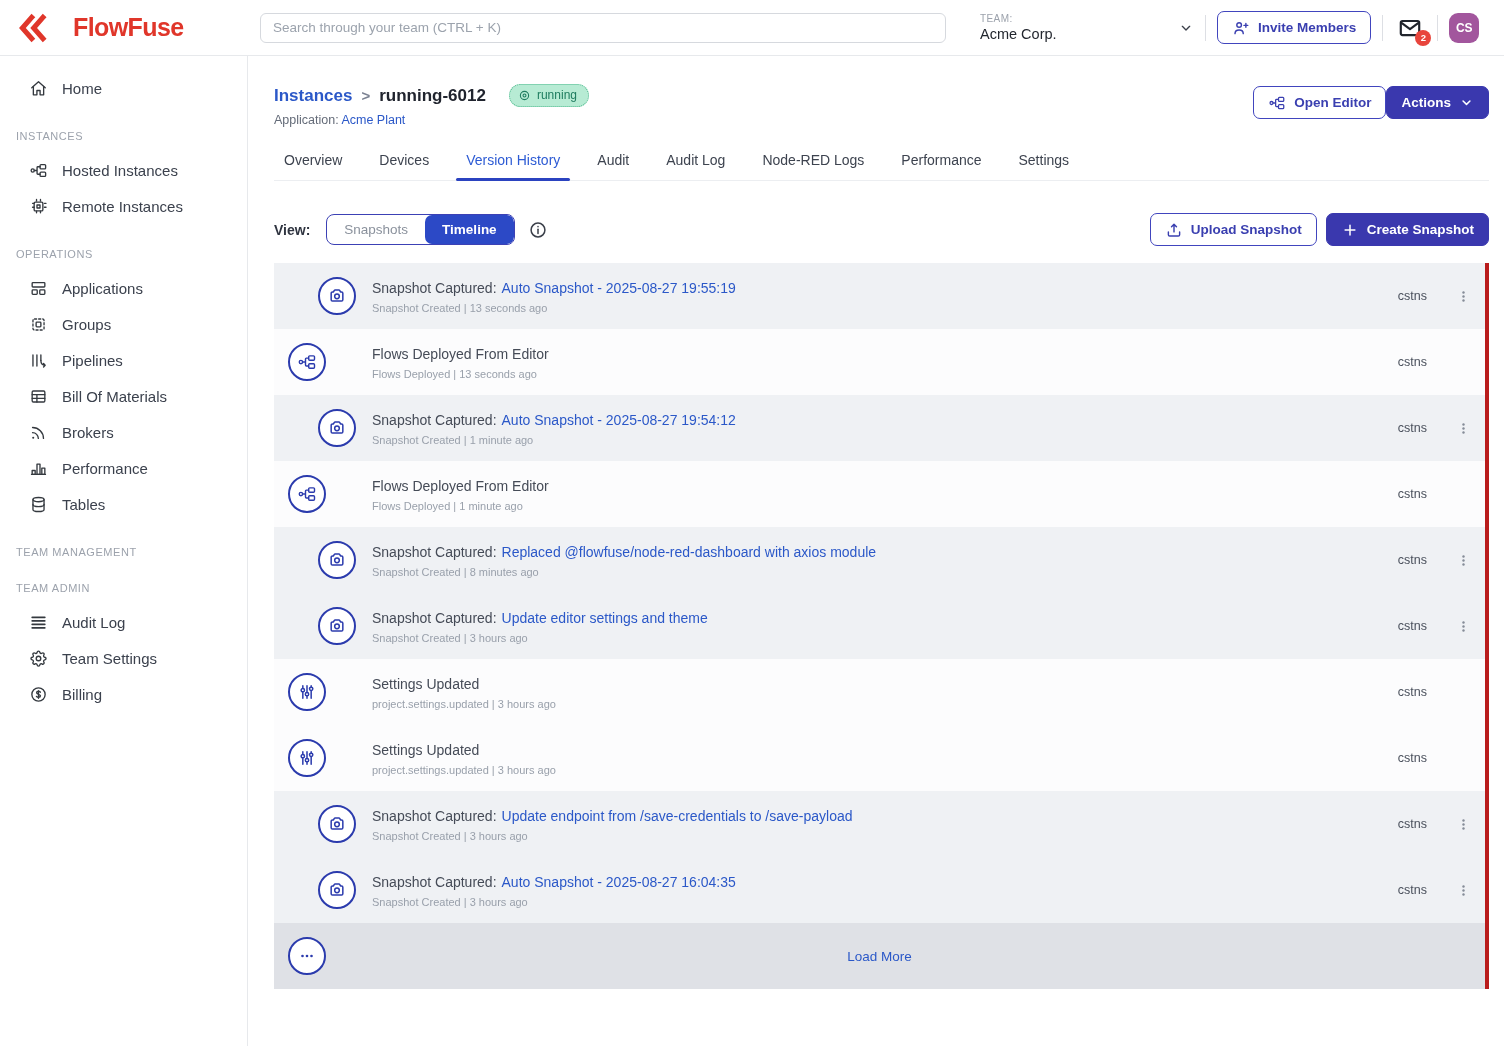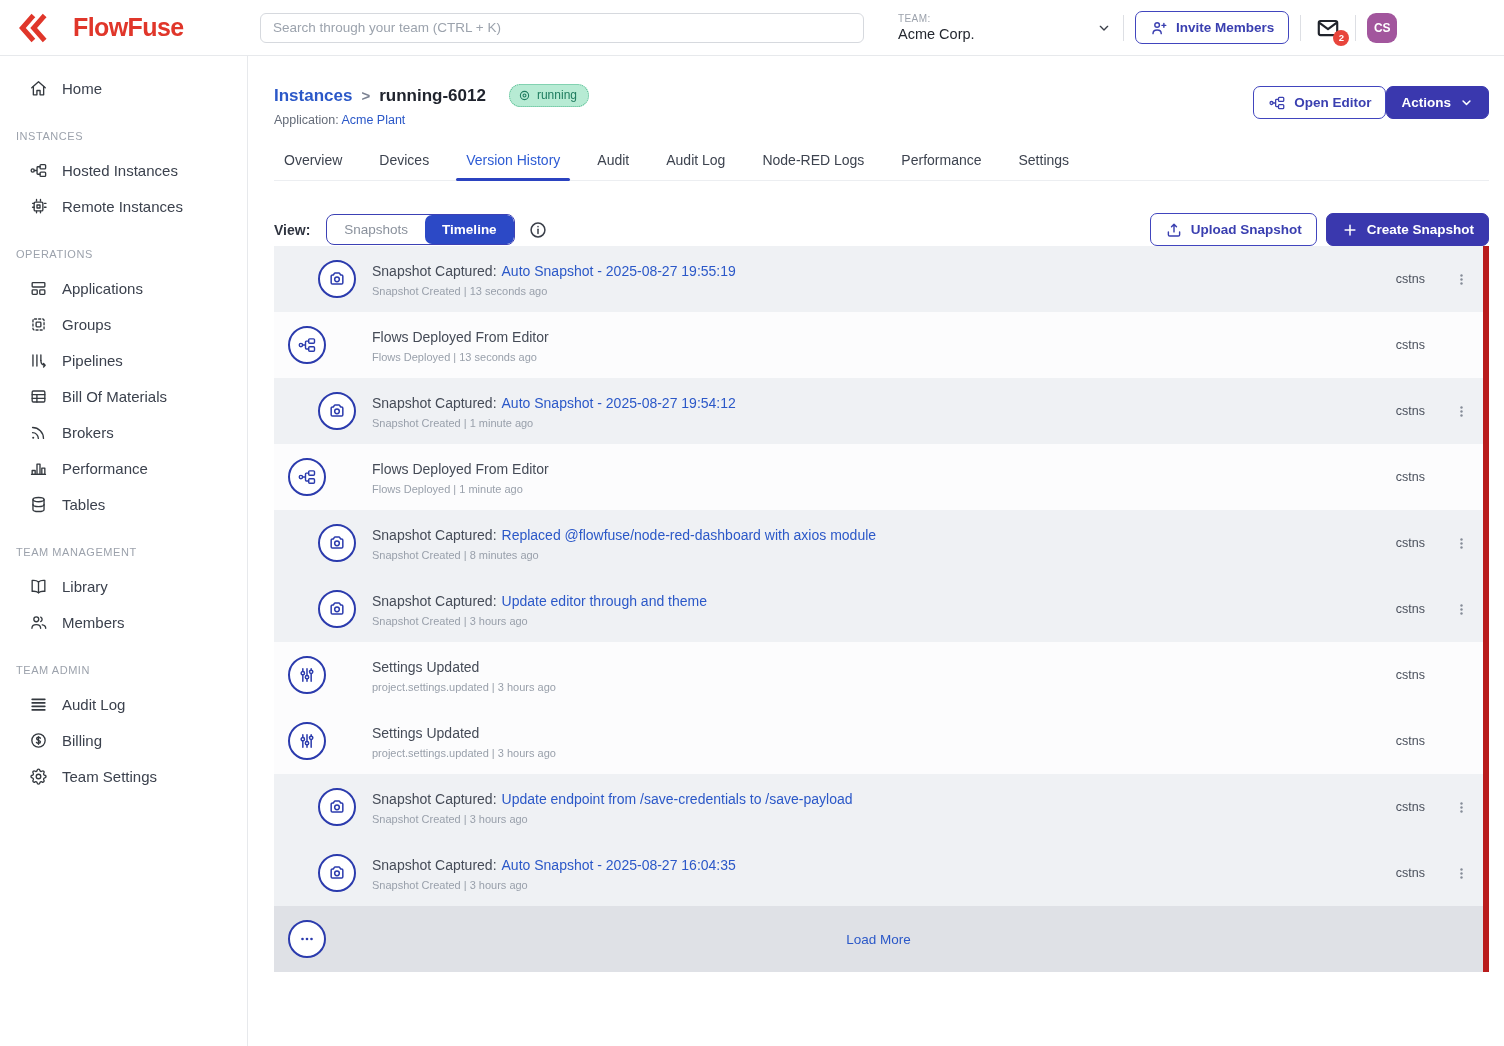--- a/index.html
+++ b/index.html
@@ -7,21 +7,21 @@
   body { font-family:"Liberation Sans", sans-serif; color:#3B414D; }
   .page { position:relative; width:1504px; height:1046px; background:#fff; overflow:hidden; }
   svg { display:block; }
 
   
   header { position:absolute; top:0; left:0; right:0; height:56px; background:#fff;
            border-bottom:1px solid #E7E9EC; display:flex; align-items:center; padding:0 16px 0 18px; z-index:5; }
   .logo { display:flex; align-items:center; gap:25px; width:230px; flex:none; cursor:pointer; }
   .logo-mark { width:30px; height:30px; color:#E0362A; }
   .logo-text { color:#E0362A; font-weight:800; font-size:25px; letter-spacing:-0.6px; }
-  .search-input { width:604px; height:30px; margin-left:12px; border:1px solid #D6D9DE; border-radius:6px;
+  .search-input { width:686px; height:30px; margin-left:12px; border:1px solid #D6D9DE; border-radius:6px;
                   padding:0 12px; font-size:13.5px; color:#2c313b; outline:none; font-family:inherit; }
   .search-input::placeholder { color:#9CA3AD; }
   .team-select { margin-left:34px; width:214px; display:flex; align-items:center; justify-content:space-between; cursor:pointer; }
   .team-label { font-size:10px; color:#9CA2AC; letter-spacing:.04em; }
   .team-name { font-size:14.5px; color:#23272F; margin-top:2px; }
   .chev { width:16px; height:16px; color:#3a3f49; }
   .hdiv { width:1px; height:26px; background:#DDDFE4; margin:0 11px; }
   .btn { display:inline-flex; align-items:center; gap:8px; height:33px; padding:8px 14px; border-radius:7px;
          font-size:13.5px; font-weight:700; cursor:pointer; font-family:inherit; white-space:nowrap; }
   .btn-outline { background:#fff; border:1px solid #4145BE; color:#3A3FB0; }
@@ -65,21 +65,21 @@
 
   .toolbar { display:flex; align-items:center; margin-top:32px; }
   .view-label { font-size:14px; font-weight:700; color:#2F3440; margin-right:16px; }
   .toggle-group { display:inline-flex; border:1px solid #3C41B5; border-radius:8px; background:#fff; overflow:hidden; }
   .toggle-opt { padding:7px 17px; font-size:13.5px; color:#8A919C; cursor:pointer; }
   .toggle-opt.active { background:#2C49C6; color:#fff; border-radius:7px; font-weight:600; }
   .info-btn { margin-left:13px; width:20px; height:20px; color:#3A3F49; cursor:pointer; }
   .toolbar-right { margin-left:auto; display:flex; gap:9px; }
 
   
-  .timeline { position:relative; border-right:6px solid #b91c1c; }
+  .timeline { position:relative; margin-top:17px; border-right:4px solid #b91c1c; }
   .tl-svg { position:absolute; left:0; top:0; z-index:1; }
   .t-row { position:relative; display:flex; align-items:center; height:66px; z-index:2; }
   .t-row.bg-gray { background:#EFF1F4; }
   .t-row.bg-white { background:#FCFCFD; }
   .t-iconcol { position:relative; width:98px; height:100%; flex:none; }
   .t-circle { position:absolute; left:14px; top:50%; transform:translateY(-50%); width:38px; height:38px;
               border-radius:50%; background:#fff; border:2px solid #2B3BAD; color:#2B3BAD; z-index:2;
               display:flex; align-items:center; justify-content:center; }
   .t-row.indent .t-circle { left:44px; }
   .t-circle svg { width:20px; height:20px; }
@@ -251,70 +251,49 @@
                   <path d="M5 5.8v6.2c0 1.5 3.1 2.7 7 2.7s7-1.2 7-2.7V5.8"></path>
                   <path d="M5 12v6.2c0 1.5 3.1 2.7 7 2.7s7-1.2 7-2.7V12"></path>
                 </svg>
               </span>
     <span class="sb-label">Tables</span>
   </div>
           </div>
   </div>
         <div class="sb-section">
     <div class="sb-title">TEAM MANAGEMENT</div>
-    <div class="sb-items">
-            <div class="sb-item">
-    <span class="sb-icon">
-                <svg viewBox="0 0 24 24" fill="none" stroke="currentColor" stroke-width="1.7" stroke-linecap="round" stroke-linejoin="round" style="width:100%;height:100%">
-                  <path d="M12 6.2C10.5 4.9 8.5 4.2 6 4.2c-.7 0-1.4.1-2 .2v13.8c.6-.1 1.3-.2 2-.2 2.5 0 4.5.7 6 2 1.5-1.3 3.5-2 6-2 .7 0 1.4.1 2 .2V4.4c-.6-.1-1.3-.2-2-.2-2.5 0-4.5.7-6 2z"></path>
-                  <path d="M12 6.2V20"></path>
-                </svg>
-              </span>
-    <span class="sb-label">Library</span>
-  </div>
-            <div class="sb-item">
-    <span class="sb-icon">
-                <svg viewBox="0 0 24 24" fill="none" stroke="currentColor" stroke-width="1.7" stroke-linecap="round" stroke-linejoin="round" style="width:100%;height:100%">
-                  <circle cx="9.2" cy="8" r="3.1"></circle>
-                  <path d="M3.7 19.3c0-2.9 2.4-4.6 5.5-4.6s5.5 1.7 5.5 4.6"></path>
-                  <path d="M14.8 5.2a3.1 3.1 0 0 1 0 5.6M16.8 14.9c2.5.4 4.3 1.9 4.3 4.4"></path>
-                </svg>
-              </span>
-    <span class="sb-label">Members</span>
-  </div>
-          </div>
   </div>
         <div class="sb-section">
     <div class="sb-title">TEAM ADMIN</div>
     <div class="sb-items">
             <div class="sb-item">
     <span class="sb-icon">
                 <svg viewBox="0 0 24 24" fill="none" stroke="currentColor" stroke-width="1.7" stroke-linecap="round" stroke-linejoin="round" style="width:100%;height:100%">
                   <path d="M4 5.6h16M4 10h16M4 14.4h16M4 18.8h16" stroke-width="2.1"></path>
                 </svg>
               </span>
     <span class="sb-label">Audit Log</span>
   </div>
             <div class="sb-item">
     <span class="sb-icon">
                 <svg viewBox="0 0 24 24" fill="none" stroke="currentColor" stroke-width="1.7" stroke-linecap="round" stroke-linejoin="round" style="width:100%;height:100%">
+                  <path d="M10.3 4.3a1.7 1.7 0 0 1 3.4 0 1.7 1.7 0 0 0 2.6 1.1 1.7 1.7 0 0 1 2.4 2.4 1.7 1.7 0 0 0 1.1 2.6 1.7 1.7 0 0 1 0 3.4 1.7 1.7 0 0 0-1.1 2.6 1.7 1.7 0 0 1-2.4 2.4 1.7 1.7 0 0 0-2.6 1.1 1.7 1.7 0 0 1-3.4 0 1.7 1.7 0 0 0-2.6-1.1 1.7 1.7 0 0 1-2.4-2.4 1.7 1.7 0 0 0-1.1-2.6 1.7 1.7 0 0 1 0-3.4 1.7 1.7 0 0 0 1.1-2.6 1.7 1.7 0 0 1 2.4-2.4 1.7 1.7 0 0 0 2.6-1.1z"></path>
+                  <circle cx="12" cy="12" r="2.9"></circle>
+                </svg>
+              </span>
+    <span class="sb-label">Team Settings</span>
+  </div>
+            <div class="sb-item">
+    <span class="sb-icon">
+                <svg viewBox="0 0 24 24" fill="none" stroke="currentColor" stroke-width="1.7" stroke-linecap="round" stroke-linejoin="round" style="width:100%;height:100%">
                   <circle cx="12" cy="12" r="8.4"></circle>
                   <path d="M12 7.3v9.4M14.4 9.1c-.6-.8-1.4-1.2-2.4-1.2-1.4 0-2.4.8-2.4 1.9 0 2.5 4.9 1.4 4.9 3.9 0 1.1-1 1.9-2.5 1.9-1.1 0-2-.4-2.6-1.2"></path>
                 </svg>
               </span>
     <span class="sb-label">Billing</span>
-  </div>
-            <div class="sb-item">
-    <span class="sb-icon">
-                <svg viewBox="0 0 24 24" fill="none" stroke="currentColor" stroke-width="1.7" stroke-linecap="round" stroke-linejoin="round" style="width:100%;height:100%">
-                  <path d="M10.3 4.3a1.7 1.7 0 0 1 3.4 0 1.7 1.7 0 0 0 2.6 1.1 1.7 1.7 0 0 1 2.4 2.4 1.7 1.7 0 0 0 1.1 2.6 1.7 1.7 0 0 1 0 3.4 1.7 1.7 0 0 0-1.1 2.6 1.7 1.7 0 0 1-2.4 2.4 1.7 1.7 0 0 0-2.6 1.1 1.7 1.7 0 0 1-3.4 0 1.7 1.7 0 0 0-2.6-1.1 1.7 1.7 0 0 1-2.4-2.4 1.7 1.7 0 0 0-1.1-2.6 1.7 1.7 0 0 1 0-3.4 1.7 1.7 0 0 0 1.1-2.6 1.7 1.7 0 0 1 2.4-2.4 1.7 1.7 0 0 0 2.6-1.1z"></path>
-                  <circle cx="12" cy="12" r="2.9"></circle>
-                </svg>
-              </span>
-    <span class="sb-label">Team Settings</span>
   </div>
           </div>
   </div>
       </nav>
   </aside>
 
   <div class="main">
     <div class="page-head">
       <div>
         <div class="bc-row">
@@ -555,21 +534,21 @@
               <span class="t-ic" style="width: 20px; height: 20px; display: block;">
                 <svg viewBox="0 0 24 24" fill="none" stroke="currentColor" stroke-width="1.8" stroke-linecap="round" stroke-linejoin="round" style="width:100%;height:100%">
                   <path d="M5 8.6c0-.8.7-1.5 1.5-1.5h1.3l1-1.8c.2-.3.5-.5.9-.5h4.6c.4 0 .7.2.9.5l1 1.8h1.3c.8 0 1.5.7 1.5 1.5v7.9c0 .8-.7 1.5-1.5 1.5h-11A1.5 1.5 0 0 1 5 16.5z"></path>
                   <circle cx="12" cy="12.4" r="2.8"></circle>
                 </svg>
               </span>
             </div>
     </div>
     <div class="t-body">
       <div>
-        <span class="t-title">Snapshot Captured:</span><span class="t-link">Update editor through and theme</span>
+        <span class="t-title">Snapshot Captured:</span><span class="t-link">Update editor settings and theme</span>
       </div>
       <div class="t-meta">Snapshot Created | 3 hours ago</div>
     </div>
     <div class="t-user">cstns</div>
     <div class="t-kebab">
       <svg viewBox="0 0 24 24" fill="currentColor" stroke="none">
         <circle cx="12" cy="6.3" r="1.7"></circle>
               <circle cx="12" cy="12" r="1.7"></circle>
               <circle cx="12" cy="17.7" r="1.7"></circle>
       </svg>

